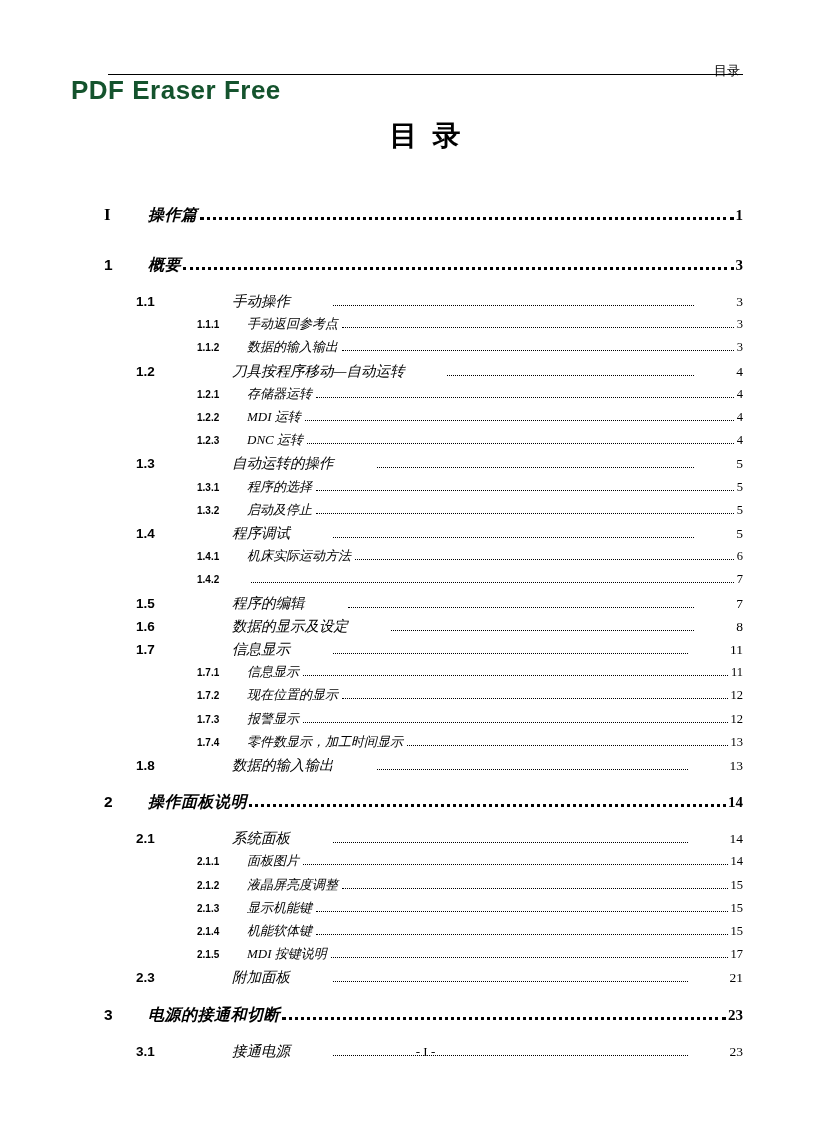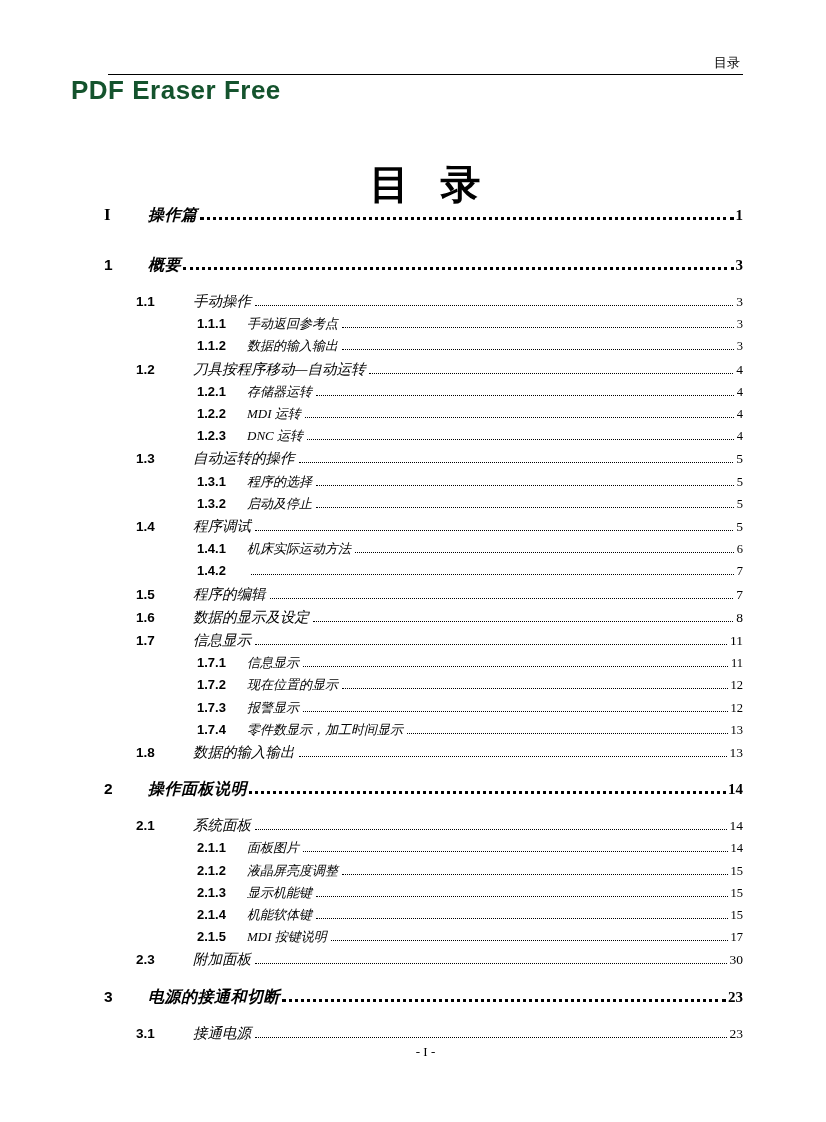--- a/index.html
+++ b/index.html
@@ -16,21 +16,21 @@
     font-family: "Liberation Serif", serif;
   }
   .page {
     position: absolute;
     inset: 0;
     background: #ffffff;
   }
   
   .header-label {
     position: absolute;
-    top: 54px;
+    top: 62px;
     left: 108px;
     width: 632px;
     text-align: right;
     font-size: 13px;
     font-family: Liberation Mono, monospace;
   }
   .header-rule {
     position: absolute;
     top: 74px;
     left: 108px;
@@ -49,26 +49,25 @@
     color: #14532d;
     white-space: nowrap;
   }
   
   .doc-title {
     position: absolute;
     top: 117px;
     left: 108px;
     width: 635px;
     text-align: center;
-    font-family: Liberation Mono, monospace;
-    font-weight: bold;
-    font-size: 40px;
+    font-family: Liberation Sans, sans-serif;
+    font-weight: bold;
+    font-size: 28px;
     word-spacing: 5px;
     letter-spacing: 1px;
-    margin-top: 40px;
   }
   
   .toc {
     position: absolute;
     top: 190px;
     left: 104px;
     width: 639px;
     display: flex;
     flex-direction: column;
   }
@@ -112,27 +111,27 @@
   .row.part .leader, .row.chapter .leader {
     border-bottom: 3px dotted #000;
     margin: 0 2px 0 2px;
   }
   .row.part .pg, .row.chapter .pg {
     font-weight: bold;
     font-size: 15px;
   }
 
   
-  .row.l2 { padding-left: 32px; font-size: 14.5px; }
+  .row.l2 { padding-left: 32px; font-size: 14.5px; gap: 39px; }
   .row.l2 .num { width: 57px; font-size: 13.5px; }
   .row.l2 .pg { font-size: 13.5px; }
 
   
   .row.l3 { padding-left: 93px; font-size: 13px; }
-  .row.l3 .num { width: 50px; font-size: 13px; }
+  .row.l3 .num { width: 50px; font-size: 10px; }
   .row.l3 .pg { font-size: 12.5px; }
 
   
   .footer {
     position: absolute;
     top: 1044px;
     left: 108px;
     width: 635px;
     text-align: center;
     font-size: 13px;
@@ -329,21 +328,21 @@
       <div class="row l3">
         <span class="num">2.1.5</span>
         <span class="ttl">MDI 按键说明</span>
         <span class="leader"></span>
         <span class="pg">17</span>
       </div>
       <div class="row l2">
         <span class="num">2.3</span>
         <span class="ttl">附加面板</span>
         <span class="leader"></span>
-        <span class="pg">30</span>
+        <span class="pg">21</span>
       </div>
       <div class="row chapter">
         <span class="num">3</span>
         <span class="ttl">电源的接通和切断</span>
         <span class="leader"></span>
         <span class="pg">23</span>
       </div>
       <div class="row l2">
         <span class="num">3.1</span>
         <span class="ttl">接通电源</span>

